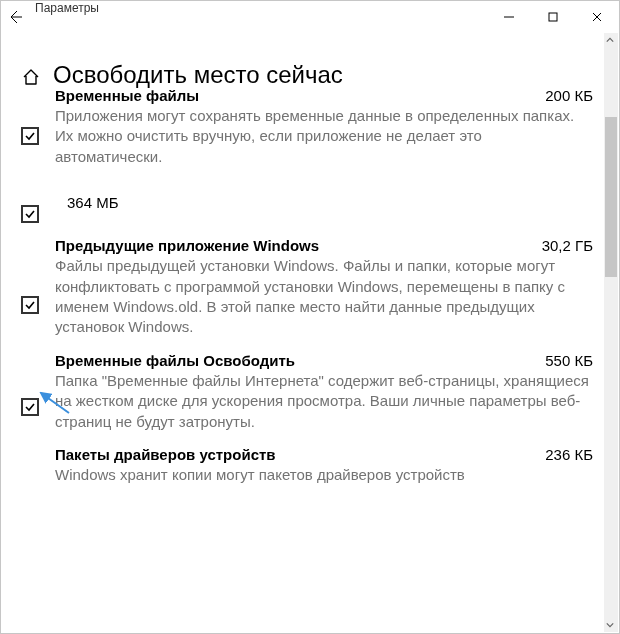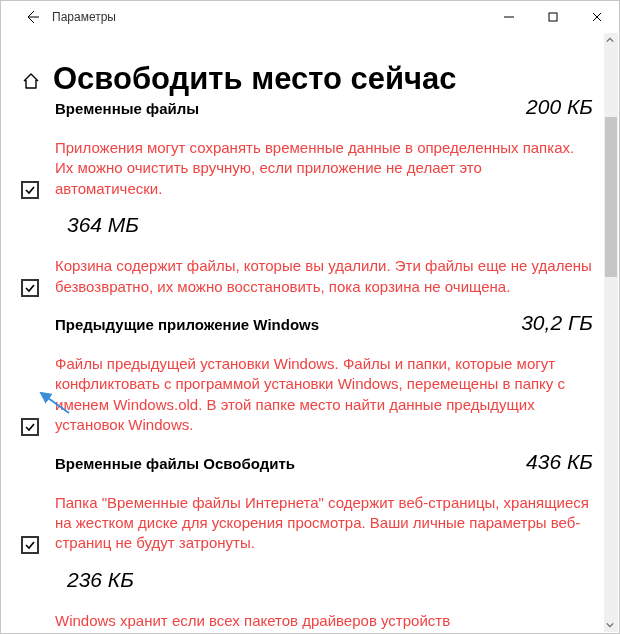--- a/index.html
+++ b/index.html
@@ -1,39 +1,39 @@
 <!DOCTYPE html>
 <html><head>
 <meta charset="utf-8">
 <style>
   html,body{margin:0;padding:0;font-family:"Segoe UI",Arial,sans-serif;background:#fff;color:#000;}
   .window{width:620px;height:634px;border:1px solid #c6c6c6;box-sizing:border-box;position:relative;overflow:hidden;}
   
-  .titlebar{height:32px;display:flex;align-items:center;padding-left:17px;background:#fff;}
+  .titlebar{height:32px;display:flex;padding-left:0;background:#fff;}
   .tb-back{width:28px;height:32px;display:flex;align-items:center;justify-content:center;color:#000;}
   .tb-title{font-size:12px;color:#333;margin-left:6px;}
   .tb-controls{margin-left:auto;display:flex;}
   .tb-btn{width:44px;height:32px;display:flex;align-items:center;justify-content:center;color:#000;}
   .tb-btn svg{display:block;}
   
   .content{padding:0 20px;}
   .header-row{display:flex;align-items:center;margin-top:28px;margin-bottom:6px;}
   .home-icon{width:22px;height:22px;color:#000;margin-right:10px;margin-top:6px;}
-  .page-title{font-size:31px;font-weight:700;color:#000;margin:0;text-align:center;}
+  .page-title{font-size:24px;font-weight:400;color:#000;margin:0;text-align:center;}
   .list{padding-left:0;}
-  .item{display:flex;align-items:flex-end;margin-top:14px;}
+  .item{display:flex;align-items:center;margin-top:14px;}
   .cb-col{width:20px;flex-shrink:0;padding-top:24px;}
   .item.first .cb-col{padding-top:18px;}
   .chk{width:18px;height:18px;border:2px solid #333;box-sizing:border-box;display:flex;align-items:center;justify-content:center;background:#fff;}
   .chk svg{display:block;}
   .txt-col{flex:1;padding-left:14px;padding-right:6px;}
   .row1{display:flex;align-items:baseline;}
   .item-title{font-weight:700;font-size:15px;flex:1;color:#000;}
-  .item-size{font-size:21px;color:#000;white-space:nowrap;margin-left:12px;font-style:italic;}
-  .item-desc{font-size:15px;color:#ef4444;line-height:1.36;margin-top:19px;}
+  .item-size{font-size:15px;color:#000;white-space:nowrap;margin-left:12px;}
+  .item-desc{font-size:15px;color:#737373;line-height:1.36;margin-top:2px;}
   
   .arrow{position:absolute;left:34px;top:388px;pointer-events:none;}
   
   .scrollbar{position:absolute;right:1px;top:32px;width:14px;height:calc(100% - 33px);background:#f0f0f0;}
   .sb-thumb{position:absolute;right:1px;top:84px;width:12px;height:160px;background:#c6c6c6;}
   .sb-arrow{position:absolute;right:1px;width:14px;height:14px;display:flex;align-items:center;justify-content:center;color:#666;}
   .sb-up{top:0;}
   .sb-down{bottom:0;}
 </style>
 </head>
@@ -116,21 +116,20 @@
           <div class="chk">
             <svg width="12" height="12" viewBox="0 0 12 12">
                 <path d="M2 6 L5 9 L10 3" stroke="#000" stroke-width="1.6" fill="none"></path>
               </svg>
           </div>
         </div>
         <div class="txt-col">
           <div class="row1">
             <div class="item-size">364 МБ</div>
           </div>
-          <div class="item-desc">Корзина содержит файлы, которые вы удалили. Эти файлы еще не удалены безвозвратно, их можно восстановить, пока корзина не очищена.</div>
         </div>
       </div>
 
       <div class="item">
         <div class="cb-col" style="padding-top:36px">
           <div class="chk">
             <svg width="12" height="12" viewBox="0 0 12 12">
                 <path d="M2 6 L5 9 L10 3" stroke="#000" stroke-width="1.6" fill="none"></path>
               </svg>
           </div>
@@ -148,33 +147,34 @@
         <div class="cb-col" style="padding-top:30px">
           <div class="chk">
             <svg width="12" height="12" viewBox="0 0 12 12">
                 <path d="M2 6 L5 9 L10 3" stroke="#000" stroke-width="1.6" fill="none"></path>
               </svg>
           </div>
         </div>
         <div class="txt-col">
           <div class="row1">
             <div class="item-title">Временные файлы Освободить</div>
-            <div class="item-size">436 КБ</div>
+            <div class="item-size">550 КБ</div>
           </div>
           <div class="item-desc">Папка "Временные файлы Интернета" содержит веб-страницы, хранящиеся на жестком диске для ускорения просмотра. Ваши личные параметры веб-страниц не будут затронуты.</div>
         </div>
       </div>
 
       <div class="item">
         <div class="cb-col"></div>
         <div class="txt-col">
           <div class="row1">
+            <div class="item-title">Пакеты драйверов устройств</div>
             <div class="item-size">236 КБ</div>
           </div>
-          <div class="item-desc">Windows хранит если всех пакетов драйверов устройств</div>
+          <div class="item-desc">Windows хранит копии могут пакетов драйверов устройств</div>
         </div>
       </div>
 
     </div>
   </div>
 
   <svg class="arrow" width="40" height="30">
     <defs>
       <marker id="ah" markerWidth="6" markerHeight="6" refX="5" refY="3" orient="auto">
         <path d="M0 0 L6 3 L0 6 Z" fill="#3a8fdd"></path>

